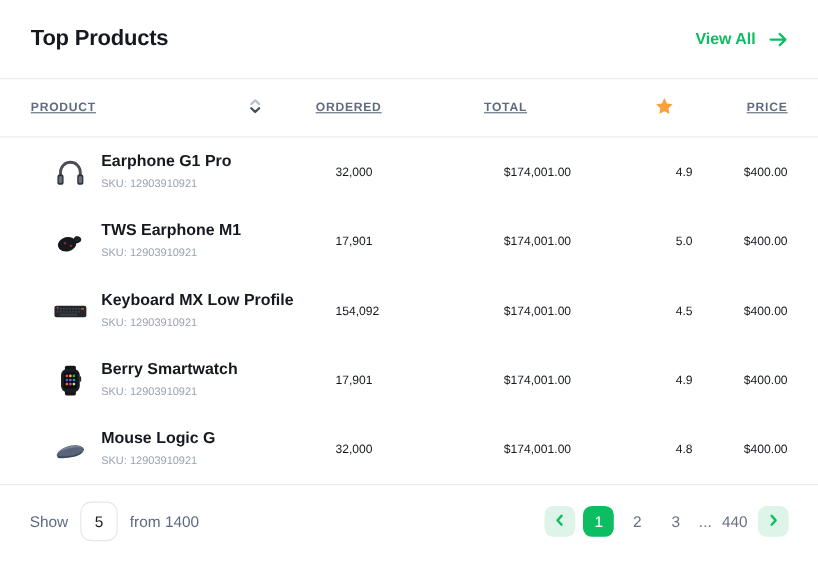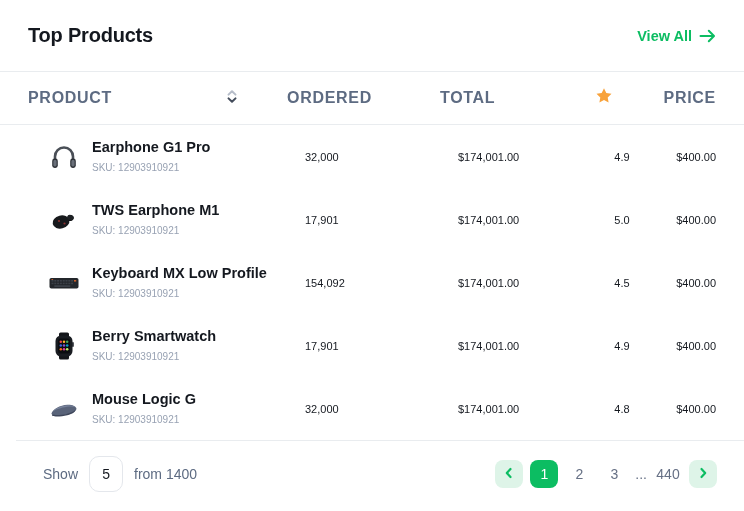--- a/index.html
+++ b/index.html
@@ -16,58 +16,58 @@
   }
   .card{width:744px;height:367px;background:#fff;display:flex;flex-direction:column;}
 
   
   .card-header{
     height:72px;flex:0 0 72px;display:flex;align-items:center;justify-content:space-between;
     padding:0 28px;border-bottom:1px solid #e9ecef;
   }
   .card-title{font-size:20px;font-weight:700;letter-spacing:-0.2px;color:#14181f;}
   .view-all{
-    display:flex;align-items:center;gap:7px;cursor:pointer;
+    display:flex;align-items:center;gap:12px;cursor:pointer;
     color:var(--accent-green);font-size:14.5px;font-weight:700;
   }
   .view-all svg{display:block;}
 
   
   .cols{
     display:grid;
     grid-template-columns:259px 153px 128px 72px 1fr;
     align-items:center;
     padding:0 28px;
   }
   .c-ordered,.c-total{text-align:left;}
   .c-rating{text-align:center;}
   .c-price{text-align:right;}
 
   
   .thead{
     height:53px;flex:0 0 53px;border-bottom:1px solid #e9ecef;
-    font-size:16px;font-weight:700;letter-spacing:0.7px;color:#5d6b82;
+    font-size:11px;font-weight:700;letter-spacing:0.7px;color:#5d6b82;text-decoration:underline;
   }
   .th-product{display:flex;align-items:center;justify-content:space-between;padding-right:48px;cursor:pointer;}
   .sort-icon{display:block;}
   .th-star{display:flex;justify-content:center;}
 
   
   .tbody{flex:1 1 auto;display:flex;flex-direction:column;}
   .row{flex:1 1 auto;min-height:63px;cursor:pointer;padding-left:46px;}
   .cell-product{display:flex;align-items:center;gap:10px;}
   .prod-img{width:36px;height:36px;flex:0 0 36px;display:flex;align-items:center;justify-content:center;}
   .prod-name{font-size:14.5px;font-weight:700;color:#14181f;line-height:20px;}
   .prod-sku{font-size:10px;color:#98a2b3;line-height:18px;margin-top:2px;}
   .num{font-size:11px;font-weight:400;color:#14181f;}
 
   
   .card-footer{
     height:67px;flex:0 0 67px;border-top:1px solid #e9ecef;
-    display:flex;align-items:center;justify-content:space-between;padding:0 27px;margin-left:16px;
+    display:flex;align-items:center;justify-content:space-between;padding:0 27px;
   }
   .show-group{display:flex;align-items:center;gap:11px;font-size:14px;color:#5d6b82;}
   .page-size-box{
     width:34px;height:36px;border:1px solid #e4e7ec;border-radius:10px;
     text-align:center;font-size:14px;color:#14181f;font-family:inherit;background:#fff;
   }
   .pagination{display:flex;align-items:center;gap:7px;}
   .pg-btn{
     width:28px;height:28px;border:none;border-radius:8px;cursor:pointer;
     display:flex;align-items:center;justify-content:center;background:var(--light-green);

